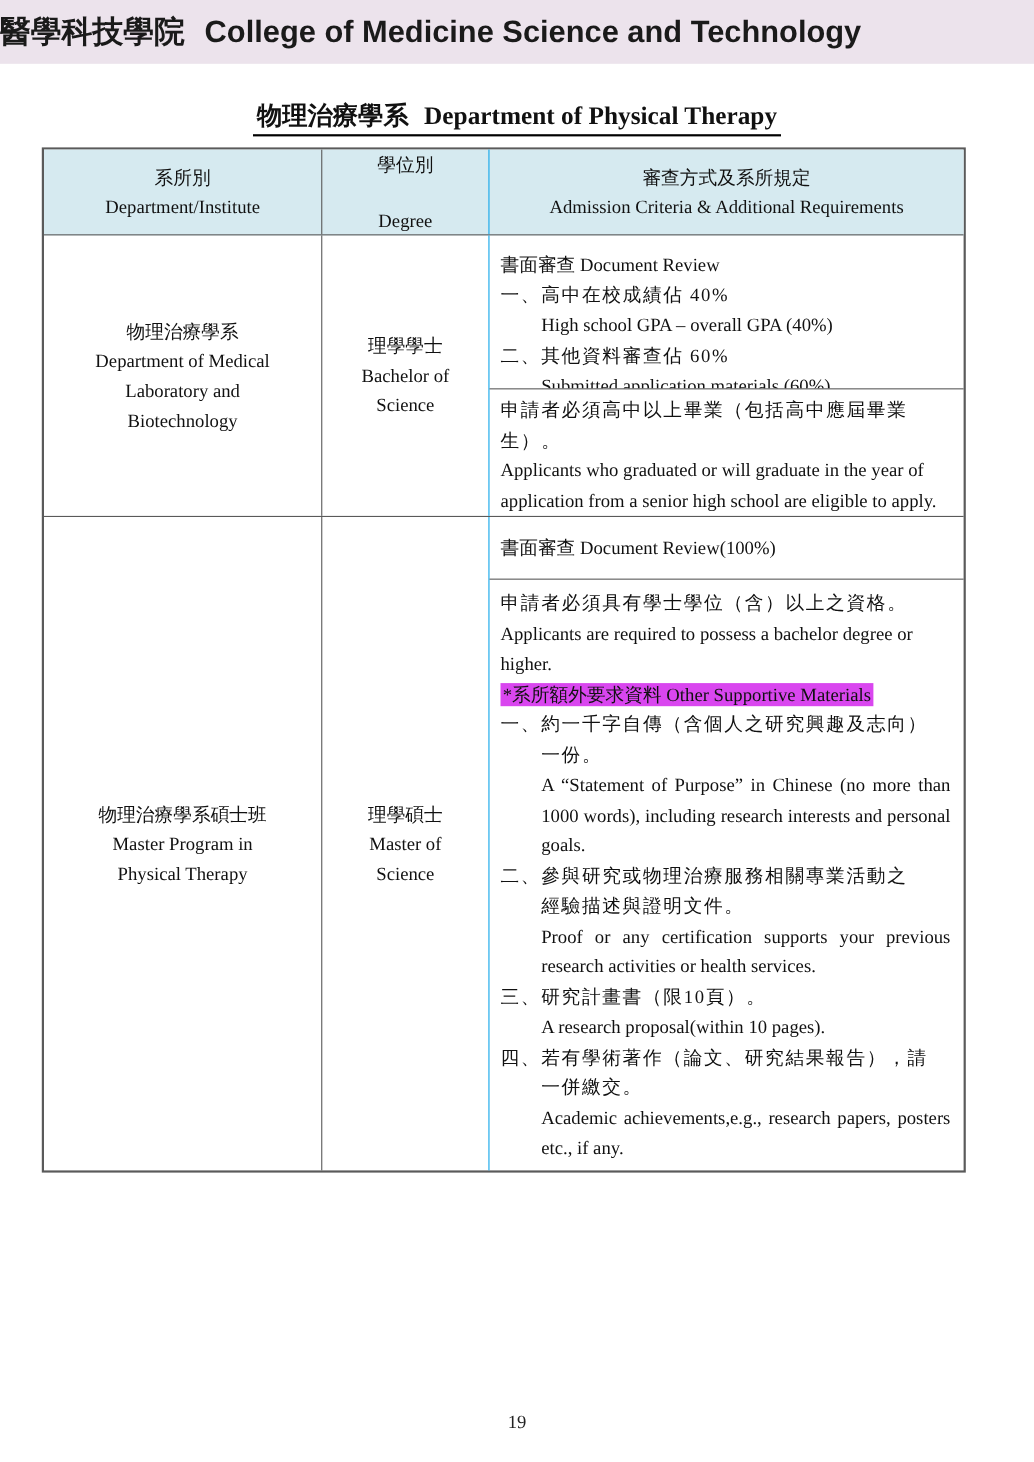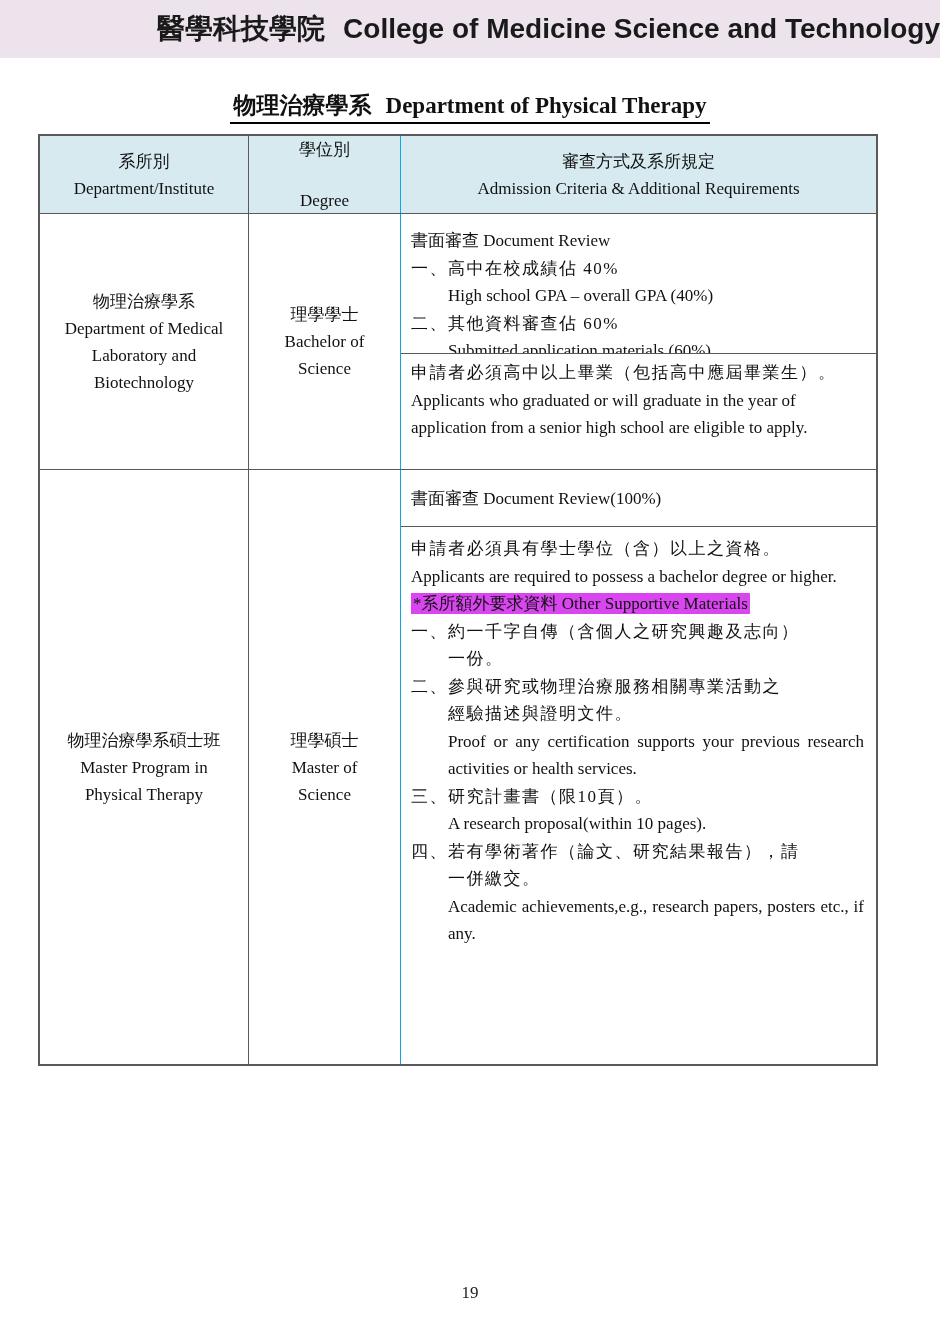--- a/index.html
+++ b/index.html
@@ -11,21 +11,21 @@
     color: #111;
   }
 
   
   .banner {
     width: 100%;
     height: 58px;
     background: #ece3ec;
     display: flex;
     align-items: center;
-    justify-content: flex-end;
+    justify-content: flex-start;
     gap: 18px;
     font-family: "Liberation Sans", "DejaVu Sans", sans-serif;
     font-weight: bold;
     font-size: 28px;
     color: #1a1a1a;
   }
 
   
   .title-wrap { text-align: center; margin-top: 32px; }
   .page-title {
@@ -55,21 +55,21 @@
     flex-direction: column;
     align-items: center;
     justify-content: center;
     text-align: center;
     font-size: 17px;
     line-height: 27px;
   }
   .trow { display: flex; }
   .trow.r1 { height: 256px; border-bottom: 1px solid #5a5a5a; }
   .trow.r2 { height: 594px; }
-  .c1 { width: 209px; border-right: 1px solid #5a5a5a; }
+  .c1 { width: 253px; border-right: 1px solid #5a5a5a; }
   .c2 { width: 152px; border-right: 1px solid #0ea5e9; gap: 24px; }
   .c3 { flex: 1; display: flex; flex-direction: column; min-width: 0; }
   .centercell {
     display: flex;
     flex-direction: column;
     align-items: center;
     justify-content: center;
     text-align: center;
     font-size: 17px;
     line-height: 27px;
@@ -184,20 +184,21 @@
     <div class="c3">
       <div class="sub crit divided">
           <div class="line">書面審查  Document Review(100%)</div>
         </div>
       <div class="sub note">
           <div class="line zh">申請者必須具有學士學位（含）以上之資格。</div>
           <div class="line">Applicants are required to possess a bachelor degree or higher.</div>
           <div class="line"><span class="hl">*系所額外要求資料 Other Supportive Materials</span></div>
           <div class="line zh">一、約一千字自傳（含個人之研究興趣及志向）</div>
           <div class="line ind zh">一份。</div>
+          <div class="line ind just">A “Statement of Purpose” in Chinese (no more than 1000 words), including research interests and personal goals.</div>
           <div class="line zh">二、參與研究或物理治療服務相關專業活動之</div>
           <div class="line ind zh">經驗描述與證明文件。</div>
           <div class="line ind just">Proof or any certification supports your previous research activities or health services.</div>
           <div class="line zh">三、研究計畫書（限10頁）。</div>
           <div class="line ind">A research proposal(within 10 pages).</div>
           <div class="line zh">四、若有學術著作（論文、研究結果報告），請</div>
           <div class="line ind zh">一併繳交。</div>
           <div class="line ind just">Academic achievements,e.g., research papers, posters etc., if any.</div>
         </div>
     </div>

